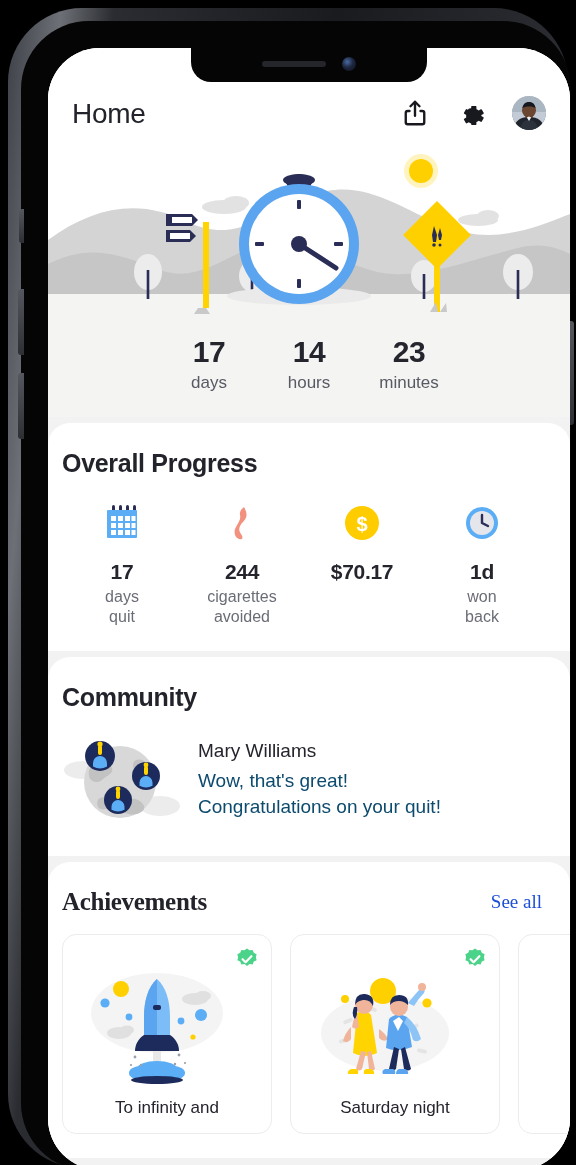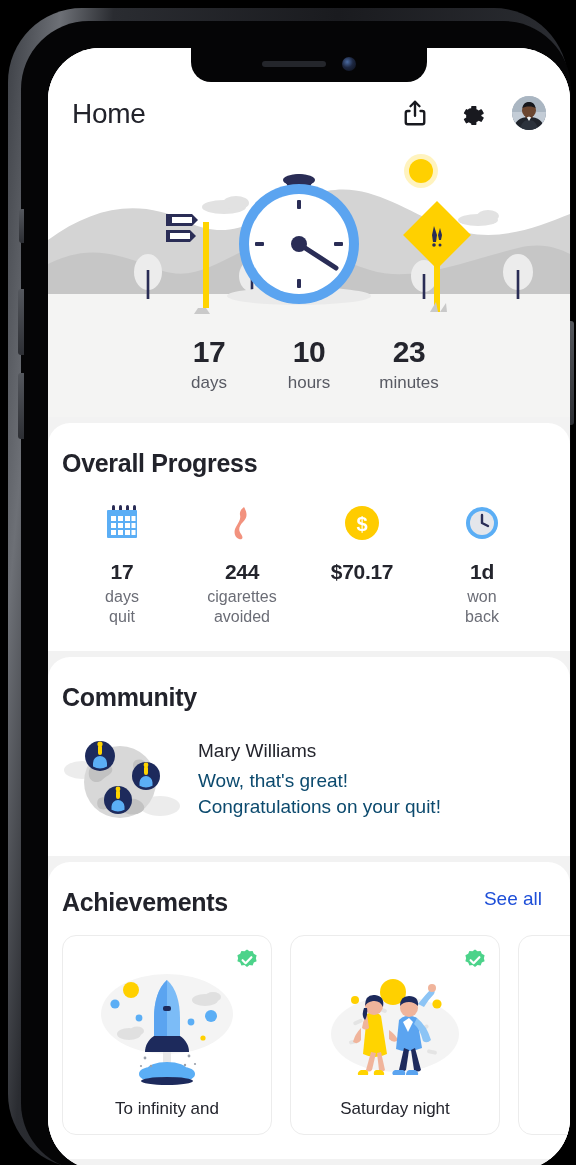--- a/index.html
+++ b/index.html
@@ -146,35 +146,35 @@
   #community-row { display: flex; align-items: center; gap: 18px; margin-top: 16px; }
   #globe-illustration { flex: 0 0 118px; height: 104px; }
   #community-text { flex: 1; }
   #community-author {
     font-size: 19px; color: #24252d; margin-bottom: 6px;
   }
   .community-line { font-size: 19px; color: #0c4a6e; line-height: 1.32; }
 
   
   #achievements-head {
-    display: flex; align-items: flex-start; justify-content: space-between;
+    display: flex; align-items: center; justify-content: space-between; font-family: Liberation Serif, serif;
   }
   #see-all-link { font-size: 19px; color: #1d4ed8; }
   #achievement-cards {
     display: flex; gap: 18px; margin-top: 18px;
   }
   .achv-card {
     flex: 0 0 210px;
     height: 200px;
     background: #ffffff;
     border: 1px solid #ececec;
     border-radius: 14px;
     position: relative;
     padding: 14px;
-    display: flex; flex-direction: column; align-items: center;
+    display: flex; flex-direction: column; 
   }
   .achv-card.partial { flex: 0 0 70px; }
   .achv-badge { position: absolute; top: 12px; right: 12px; width: 24px; height: 24px; }
   .achv-art { margin-top: 16px; width: 160px; height: 122px; }
   .achv-name {
     margin-top: 10px; font-size: 17px; color: #24252d;
     text-align: center; line-height: 1.25;
   }
 </style>
 </head>
@@ -328,21 +328,21 @@
             <circle cx="251" cy="100" r="8" fill="#2a2d56"></circle>
           </svg>
         </div>
 
         <div id="timer-strip">
           <div class="timer-unit">
             <div class="timer-value">17</div>
             <div class="timer-label">days</div>
           </div>
           <div class="timer-unit">
-            <div class="timer-value">10</div>
+            <div class="timer-value">14</div>
             <div class="timer-label">hours</div>
           </div>
           <div class="timer-unit">
             <div class="timer-value">23</div>
             <div class="timer-label">minutes</div>
           </div>
         </div>
 
         <div class="card">
           <div class="card-title">Overall Progress</div>

